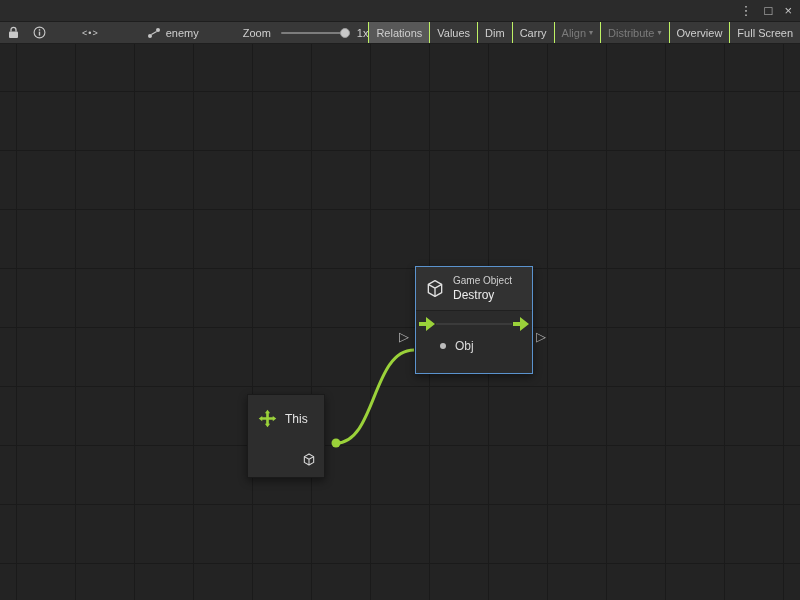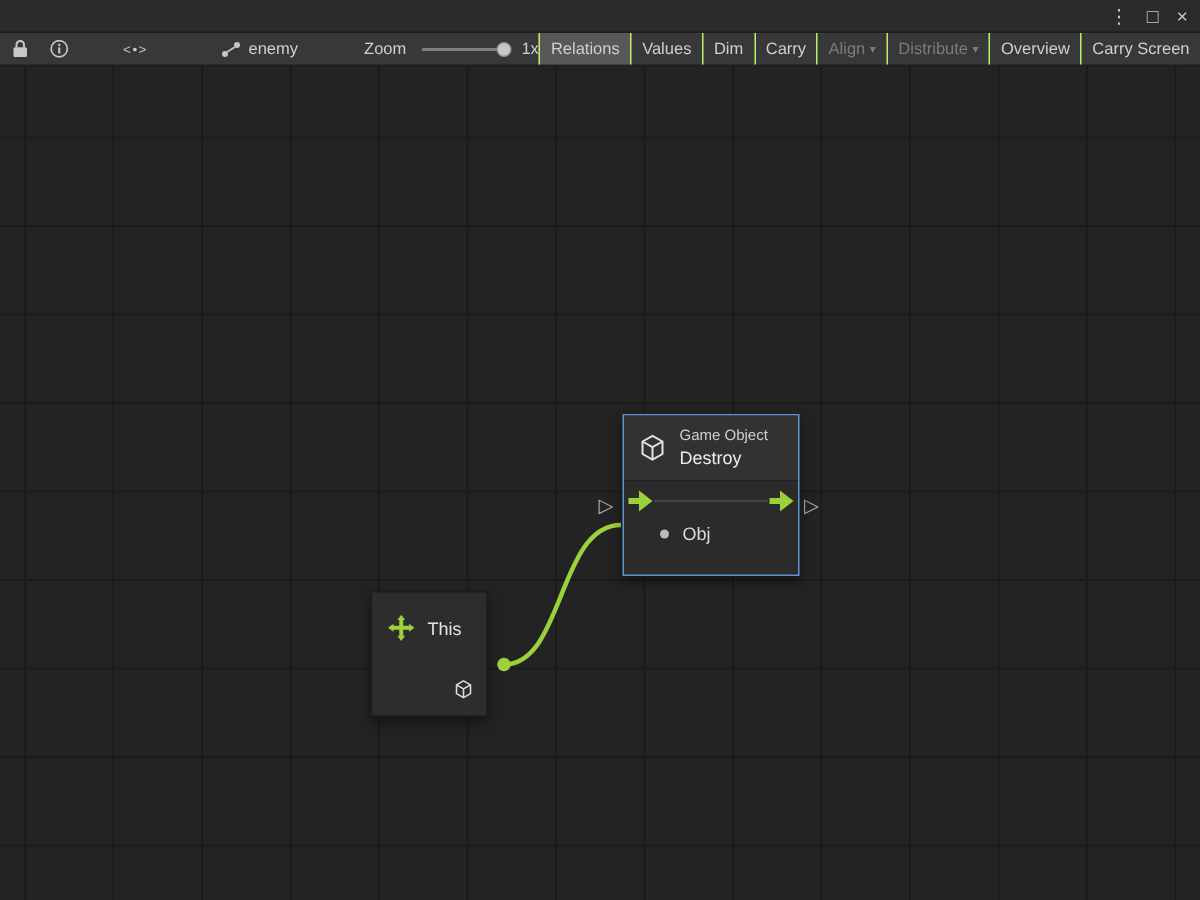--- a/index.html
+++ b/index.html
@@ -69,21 +69,21 @@
   .node {
     position: absolute; background: #2d2d2d; border: 1px solid #1a1a1a;
     box-shadow: 0 3px 8px rgba(0,0,0,0.45);
   }
   
   .node-this { left: 247px; top: 350px; width: 78px; height: 84px; }
   .this-head { display: flex; align-items: center; gap: 7px; padding: 13px 8px 0 9px; font-size: 12px; color: #e4e4e4; }
   .this-port { position: absolute; right: 8px; bottom: 10px; }
 
   
-  .node-destroy { left: 415px; top: 232px; width: 118px; height: 108px; background: #2b2b2b; border: 1px solid #5b93ce; }
+  .node-destroy { left: 415px; top: 222px; width: 118px; height: 108px; background: #2b2b2b; border: 1px solid #5b93ce; }
   .dest-head { display: flex; align-items: center; gap: 8px; padding: 8px 8px 7px 9px; background: #323232; border-bottom: 1px solid #202020; }
   .dest-titles { display: flex; flex-direction: column; line-height: 1.25; }
   .dest-category { font-size: 10px; color: #cfcfcf; }
   .dest-name { font-size: 12px; color: #ececec; }
   .flow-row { position: relative; height: 26px; }
   .obj-row { display: flex; align-items: center; gap: 9px; padding: 2px 0 0 24px; font-size: 12px; color: #dadada; }
   .obj-dot { width: 6px; height: 6px; border-radius: 50%; background: #bcbcbc; }
 
   .port-triangle { position: absolute; font-size: 13px; color: #b2b2b2; line-height: 14px; }
   .tri-in  { left: 399px; top: 286px; }
@@ -153,21 +153,21 @@
         <span class="caret">▾</span>
       </div>
       <div class="tbtn disabled">
         <span>Distribute</span>
         <span class="caret">▾</span>
       </div>
       <div class="tbtn">
         <span>Overview</span>
       </div>
       <div class="tbtn">
-        <span>Carry Screen</span>
+        <span>Full Screen</span>
       </div>
     </div>
   </div>
 
   <div class="canvas">
 
     <svg class="wire-layer" width="800" height="556" viewBox="0 0 800 556">
       <path d="M336 399 C 376 399, 372 306, 414 306" stroke="#9bd23a" stroke-width="3" fill="none"></path>
       <circle cx="336" cy="399" r="4.5" fill="#9bd23a"></circle>
     </svg>

